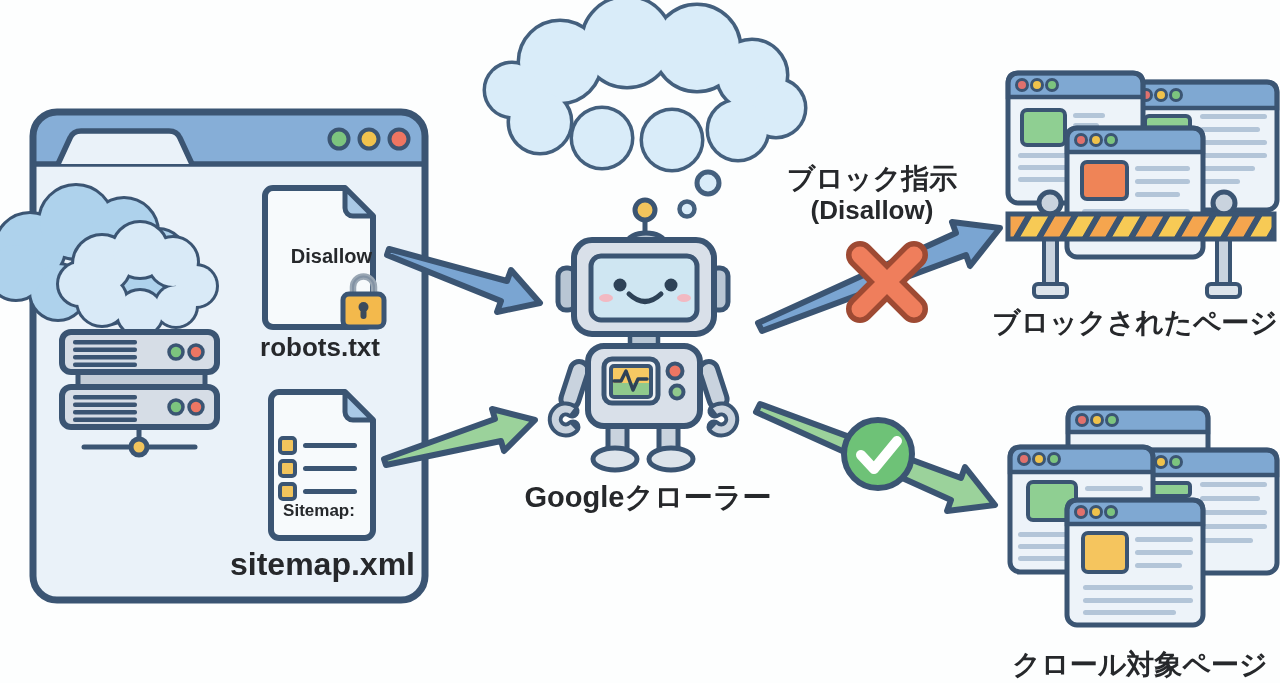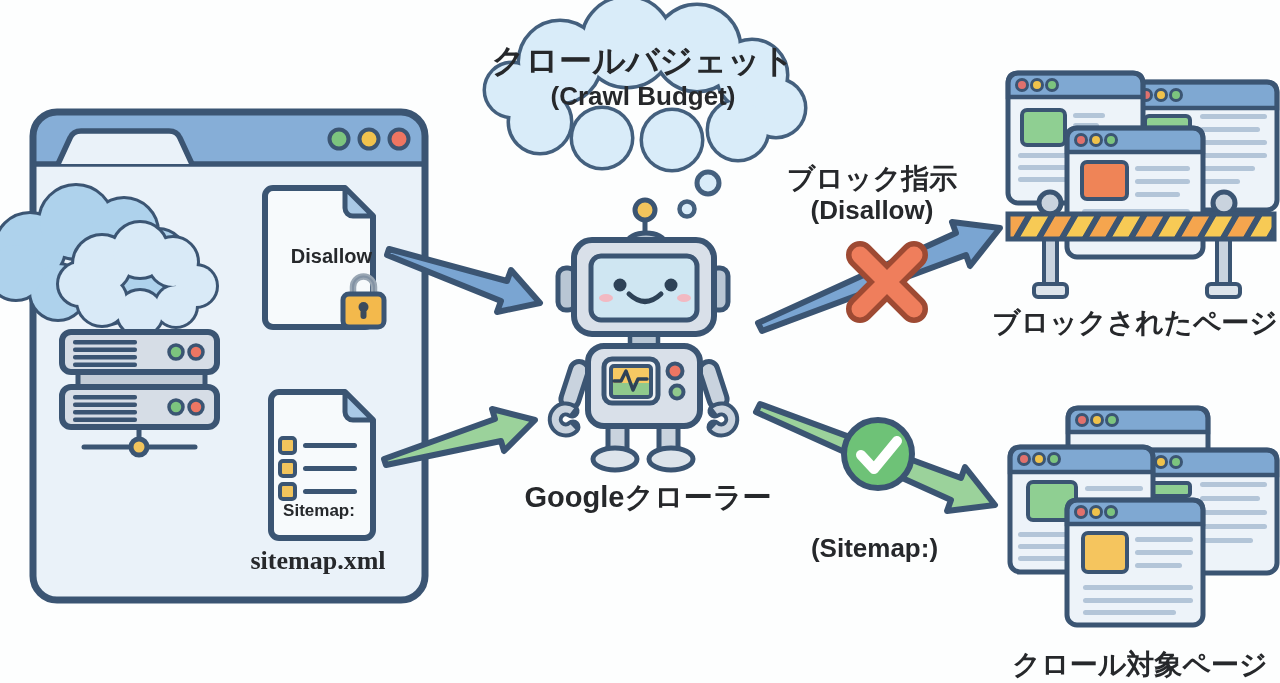--- a/index.html
+++ b/index.html
@@ -7,21 +7,21 @@
     position:relative;width:1280px;height:683px;overflow:hidden;background:#fdfefe;
     font-family:"Liberation Sans","DejaVu Sans",sans-serif;
   }
   .stage svg{position:absolute;left:0;top:0;}
   .lbl{
     position:absolute;text-align:center;font-weight:bold;color:#26282b;
     line-height:1.18;white-space:nowrap;
   }
   .t33{font-size:33px;}
   .t28{font-size:28px;}
-  .t27{font-size:26px;font-family:Liberation Serif, serif;}
+  .t27{font-size:32px;}
   .t26{font-size:26px;}
   .t29{font-size:29px;}
   .t20{font-size:20px;text-align:right;}
   .t17{font-size:17px;}
 </style>
 </head>
 <body>
 
 <div class="stage">
 <svg width="1280" height="683" viewBox="0 0 1280 683">
@@ -347,35 +347,31 @@
             <rect x="1135" y="550" width="58" height="5" rx="2.5"></rect>
         <rect x="1135" y="563" width="47" height="5" rx="2.5"></rect>
         <rect x="1083" y="585" width="110" height="5" rx="2.5"></rect>
             <rect x="1083" y="598" width="110" height="5" rx="2.5"></rect>
         <rect x="1083" y="610" width="93" height="5" rx="2.5"></rect>
       </g>
     </g>
   </g>
 </svg>
 
-  <div class="lbl" style="left:490px;top:42px;width:306px;">
-    <div class="t33">クロールバジェット</div>
-    <div class="t26">(Crawl Budget)</div>
-  </div>
 
   <div class="lbl t20" style="left:266px;top:245px;width:106px;">Disallow</div>
+  <div class="lbl t26" style="left:240px;top:332px;width:160px;">robots.txt</div>
 
   <div class="lbl t17" style="left:266px;top:501px;width:106px;">Sitemap:</div>
   <div class="lbl t27" style="left:230px;top:546px;width:176px;">sitemap.xml</div>
 
   <div class="lbl" style="left:762px;top:162px;width:220px;">
     <div class="t28">ブロック指示</div>
     <div class="t26">(Disallow)</div>
   </div>
 
   <div class="lbl t29" style="left:515px;top:480px;width:266px;">Googleクローラー</div>
   <div class="lbl t28" style="left:985px;top:306px;width:300px;">ブロックされたページ</div>
 
   <div class="lbl" style="left:753px;top:533px;width:243px;">
-    <div class="t26">(Sitemap:)</div>
   </div>
   <div class="lbl t28" style="left:990px;top:648px;width:300px;">クロール対象ページ</div>
 </div>
 
 </body></html>

